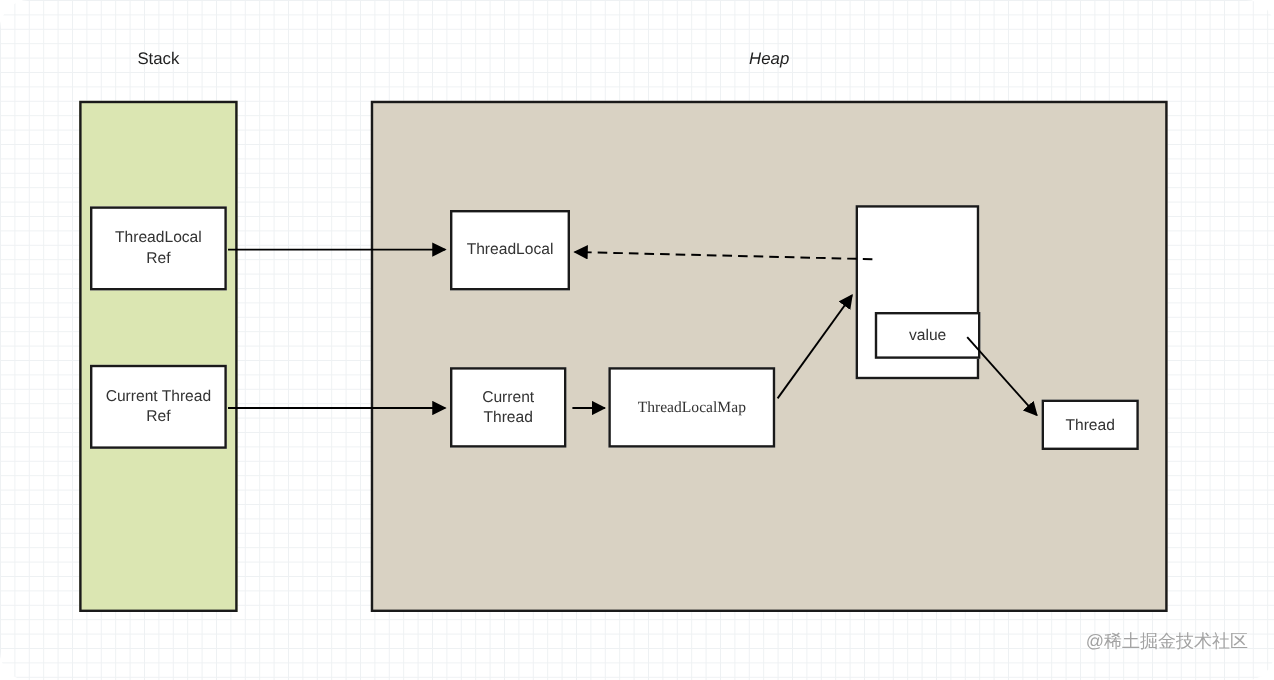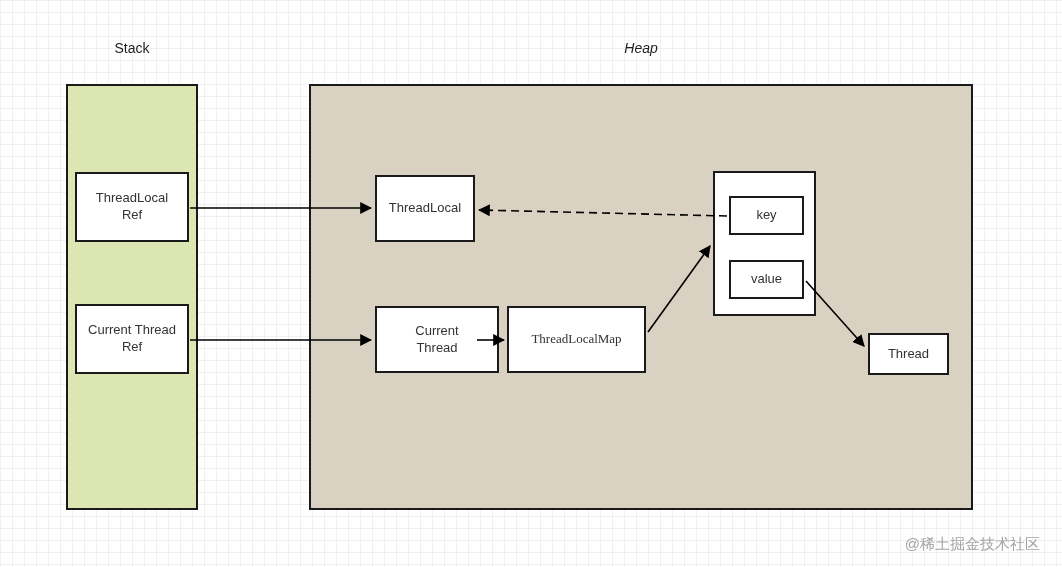--- a/index.html
+++ b/index.html
@@ -11,20 +11,21 @@
   .canvas {
     position: relative;
     width: 1062px; height: 567px;
     background-color: #ffffff;
     background-image:
       linear-gradient(#eef1f3 1px, transparent 1px),
       linear-gradient(90deg, #eef1f3 1px, transparent 1px),
       linear-gradient(#e2e6ea 1px, transparent 1px),
       linear-gradient(90deg, #e2e6ea 1px, transparent 1px);
     background-size: 12px 12px, 12px 12px, 60px 60px, 60px 60px;
+    border-radius: 24px;
   }
   .region {
     position: absolute;
     border: 2px solid #1a1a1a;
   }
   .stack-region {
     left: 66px; top: 84px; width: 132px; height: 426px;
     background: #dbe6b2;
   }
   .heap-region {
@@ -49,37 +50,37 @@
     text-align: center;
     font-size: 13px;
     line-height: 1.3;
     color: #333333;
     white-space: pre-line;
     z-index: 2;
   }
   .tl-ref         { left: 75px;  top: 172px; width: 114px; height: 70px; }
   .ct-ref         { left: 75px;  top: 304px; width: 114px; height: 70px; }
   .threadlocal    { left: 375px; top: 175px; width: 100px; height: 67px; }
-  .current-thread { left: 375px; top: 306px; width: 124px; height: 67px; }
+  .current-thread { left: 375px; top: 306px; width: 97px; height: 67px; }
   .tl-map         { left: 507px; top: 306px; width: 139px; height: 67px; font-family: Liberation Serif, serif; }
   .entry-container{ left: 713px; top: 171px; width: 103px; height: 145px; }
   .key-node       { left: 729px; top: 196px; width: 75px;  height: 39px; z-index: 3; }
-  .value-node     { left: 729px; top: 260px; width: 75px;  height: 39px; z-index: 3; }
+  .value-node     { left: 729px; top: 260px; width: 88px;  height: 39px; z-index: 3; }
   .entry-node     { left: 713px; top: 327px; width: 103px; height: 47px; }
   .object-node    { left: 868px; top: 333px; width: 81px;  height: 42px; }
   .edges {
     position: absolute;
     left: 0; top: 0;
     width: 1062px; height: 567px;
     z-index: 5;
     pointer-events: none;
   }
   .watermark {
     position: absolute;
-    right: 22px; bottom: 13px;
+    right: 22px; bottom: 23px;
     font-size: 15px;
     color: #a3a3a3;
     z-index: 6;
   }
 </style>
 </head>
 <body>
 
 <div class="canvas">
 
@@ -93,21 +94,20 @@
 Ref</div>
   <div class="node ct-ref">Current Thread
 Ref</div>
 
   <div class="node threadlocal">ThreadLocal</div>
   <div class="node current-thread">Current
 Thread</div>
   <div class="node tl-map">ThreadLocalMap</div>
 
   <div class="node entry-container"></div>
-  <div class="node key-node">key</div>
   <div class="node value-node">value</div>
 
   <div class="node object-node">Thread</div>
 
   <svg class="edges" viewBox="0 0 1062 567">
     <defs>
       <marker id="arrow" viewBox="0 0 10 10" refX="9" refY="5" markerWidth="7.5" markerHeight="7.5" orient="auto-start-reverse">
         <path d="M0,0 L10,5 L0,10 z" fill="#000000"></path>
       </marker>
     </defs>

